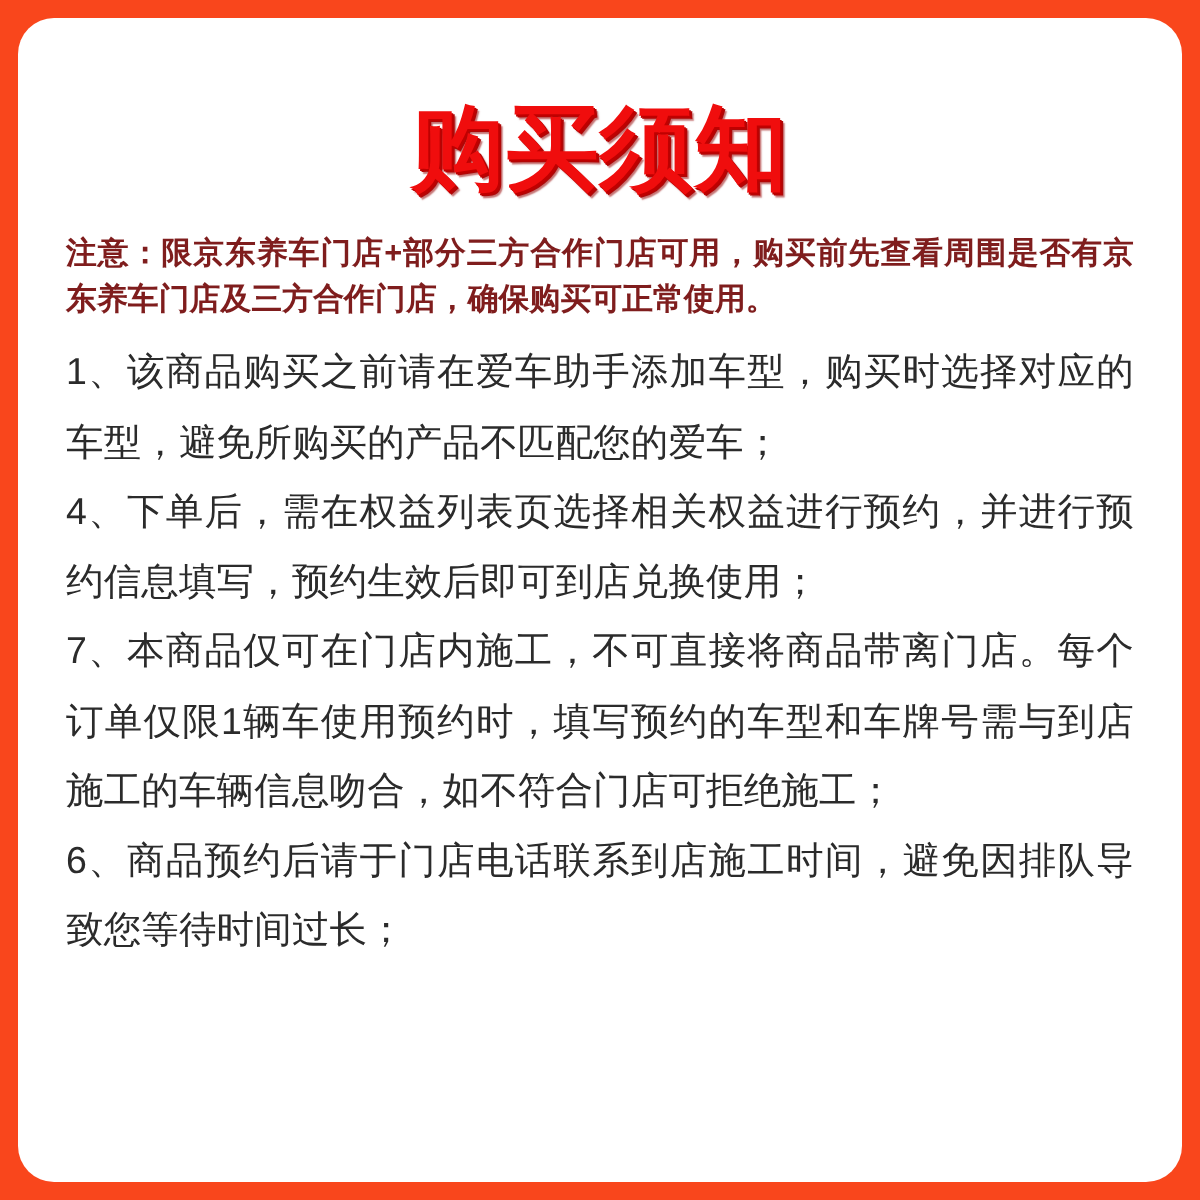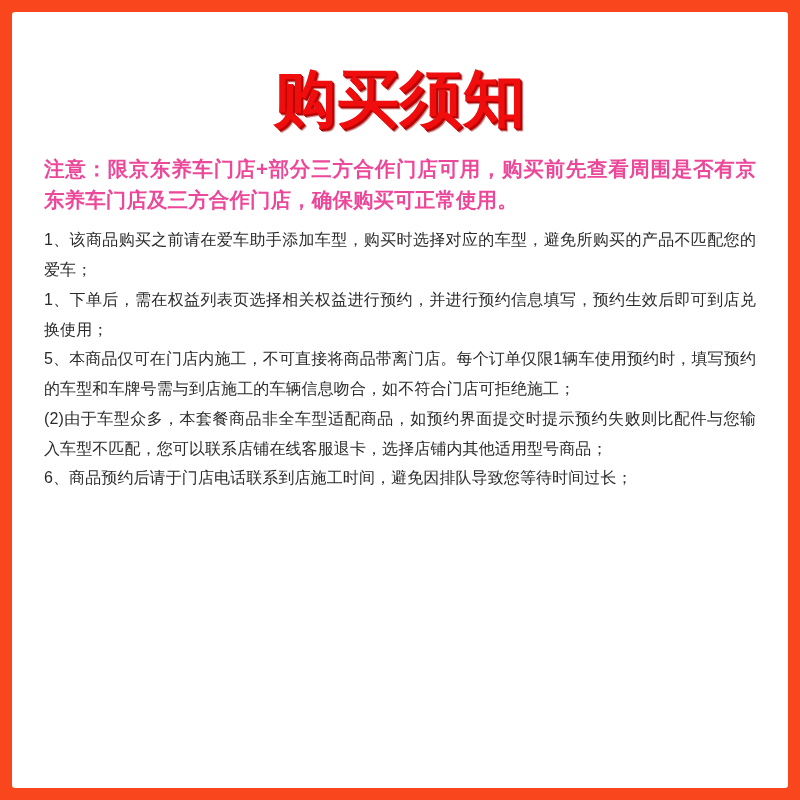--- a/index.html
+++ b/index.html
@@ -20,21 +20,21 @@
     height: 800px;
     background: #F9461C;
     padding: 12px 12px 12px 12px;
   }
 
   .panel {
     box-sizing: border-box;
     width: 100%;
     height: 100%;
     background: #FFFFFF;
-    border-radius: 3px;
+    border-radius: 24px;
     padding: 40px 30px 18px 30px;
     display: flex;
     flex-direction: column;
   }
 
   .title-wrap {
     text-align: center;
     margin: 14px 0 22px 0;
   }
 
@@ -46,40 +46,40 @@
     line-height: 1.05;
     letter-spacing: 1px;
     color: #F00D0D;
     text-shadow:
        1px 1px 0 #C00000,
        2px 2px 0 #B00707,
        3px 3px 1px rgba(150,0,0,0.55);
   }
 
   .notice {
-    color: #ec4899;
+    color: #7f1d1d;
     font-size: 20.5px;
     font-weight: bold;
     line-height: 1.52;
     text-align: justify;
     text-justify: inter-ideograph;
     margin: 0 2px 10px 2px;
     letter-spacing: 0.1px;
   }
 
   .rules {
     margin: 0;
     padding: 0;
     list-style: none;
     flex: 1 1 auto;
   }
 
   .rule {
     color: #2B2B2B;
-    font-size: 16px;
+    font-size: 25px;
     line-height: 1.86;
     text-align: justify;
     text-justify: inter-ideograph;
     margin: 0 2px;
     letter-spacing: 0.1px;
   }
 </style>
 </head>
 <body>
 
@@ -87,21 +87,20 @@
   <div class="panel">
 
     <div class="title-wrap">
       <span class="title">购买须知</span>
     </div>
 
     <p class="notice">注意：限京东养车门店+部分三方合作门店可用，购买前先查看周围是否有京东养车门店及三方合作门店，确保购买可正常使用。</p>
 
     <div class="rules">
       <p class="rule">1、该商品购买之前请在爱车助手添加车型，购买时选择对应的车型，避免所购买的产品不匹配您的爱车；</p>
-      <p class="rule">1、下单后，需在权益列表页选择相关权益进行预约，并进行预约信息填写，预约生效后即可到店兑换使用；</p>
-      <p class="rule">5、本商品仅可在门店内施工，不可直接将商品带离门店。每个订单仅限1辆车使用预约时，填写预约的车型和车牌号需与到店施工的车辆信息吻合，如不符合门店可拒绝施工；</p>
-      <p class="rule">(2)由于车型众多，本套餐商品非全车型适配商品，如预约界面提交时提示预约失败则比配件与您输入车型不匹配，您可以联系店铺在线客服退卡，选择店铺内其他适用型号商品；</p>
+      <p class="rule">4、下单后，需在权益列表页选择相关权益进行预约，并进行预约信息填写，预约生效后即可到店兑换使用；</p>
+      <p class="rule">7、本商品仅可在门店内施工，不可直接将商品带离门店。每个订单仅限1辆车使用预约时，填写预约的车型和车牌号需与到店施工的车辆信息吻合，如不符合门店可拒绝施工；</p>
       <p class="rule">6、商品预约后请于门店电话联系到店施工时间，避免因排队导致您等待时间过长；</p>
 
     </div>
 
   </div>
 </div>
 
 </body></html>

